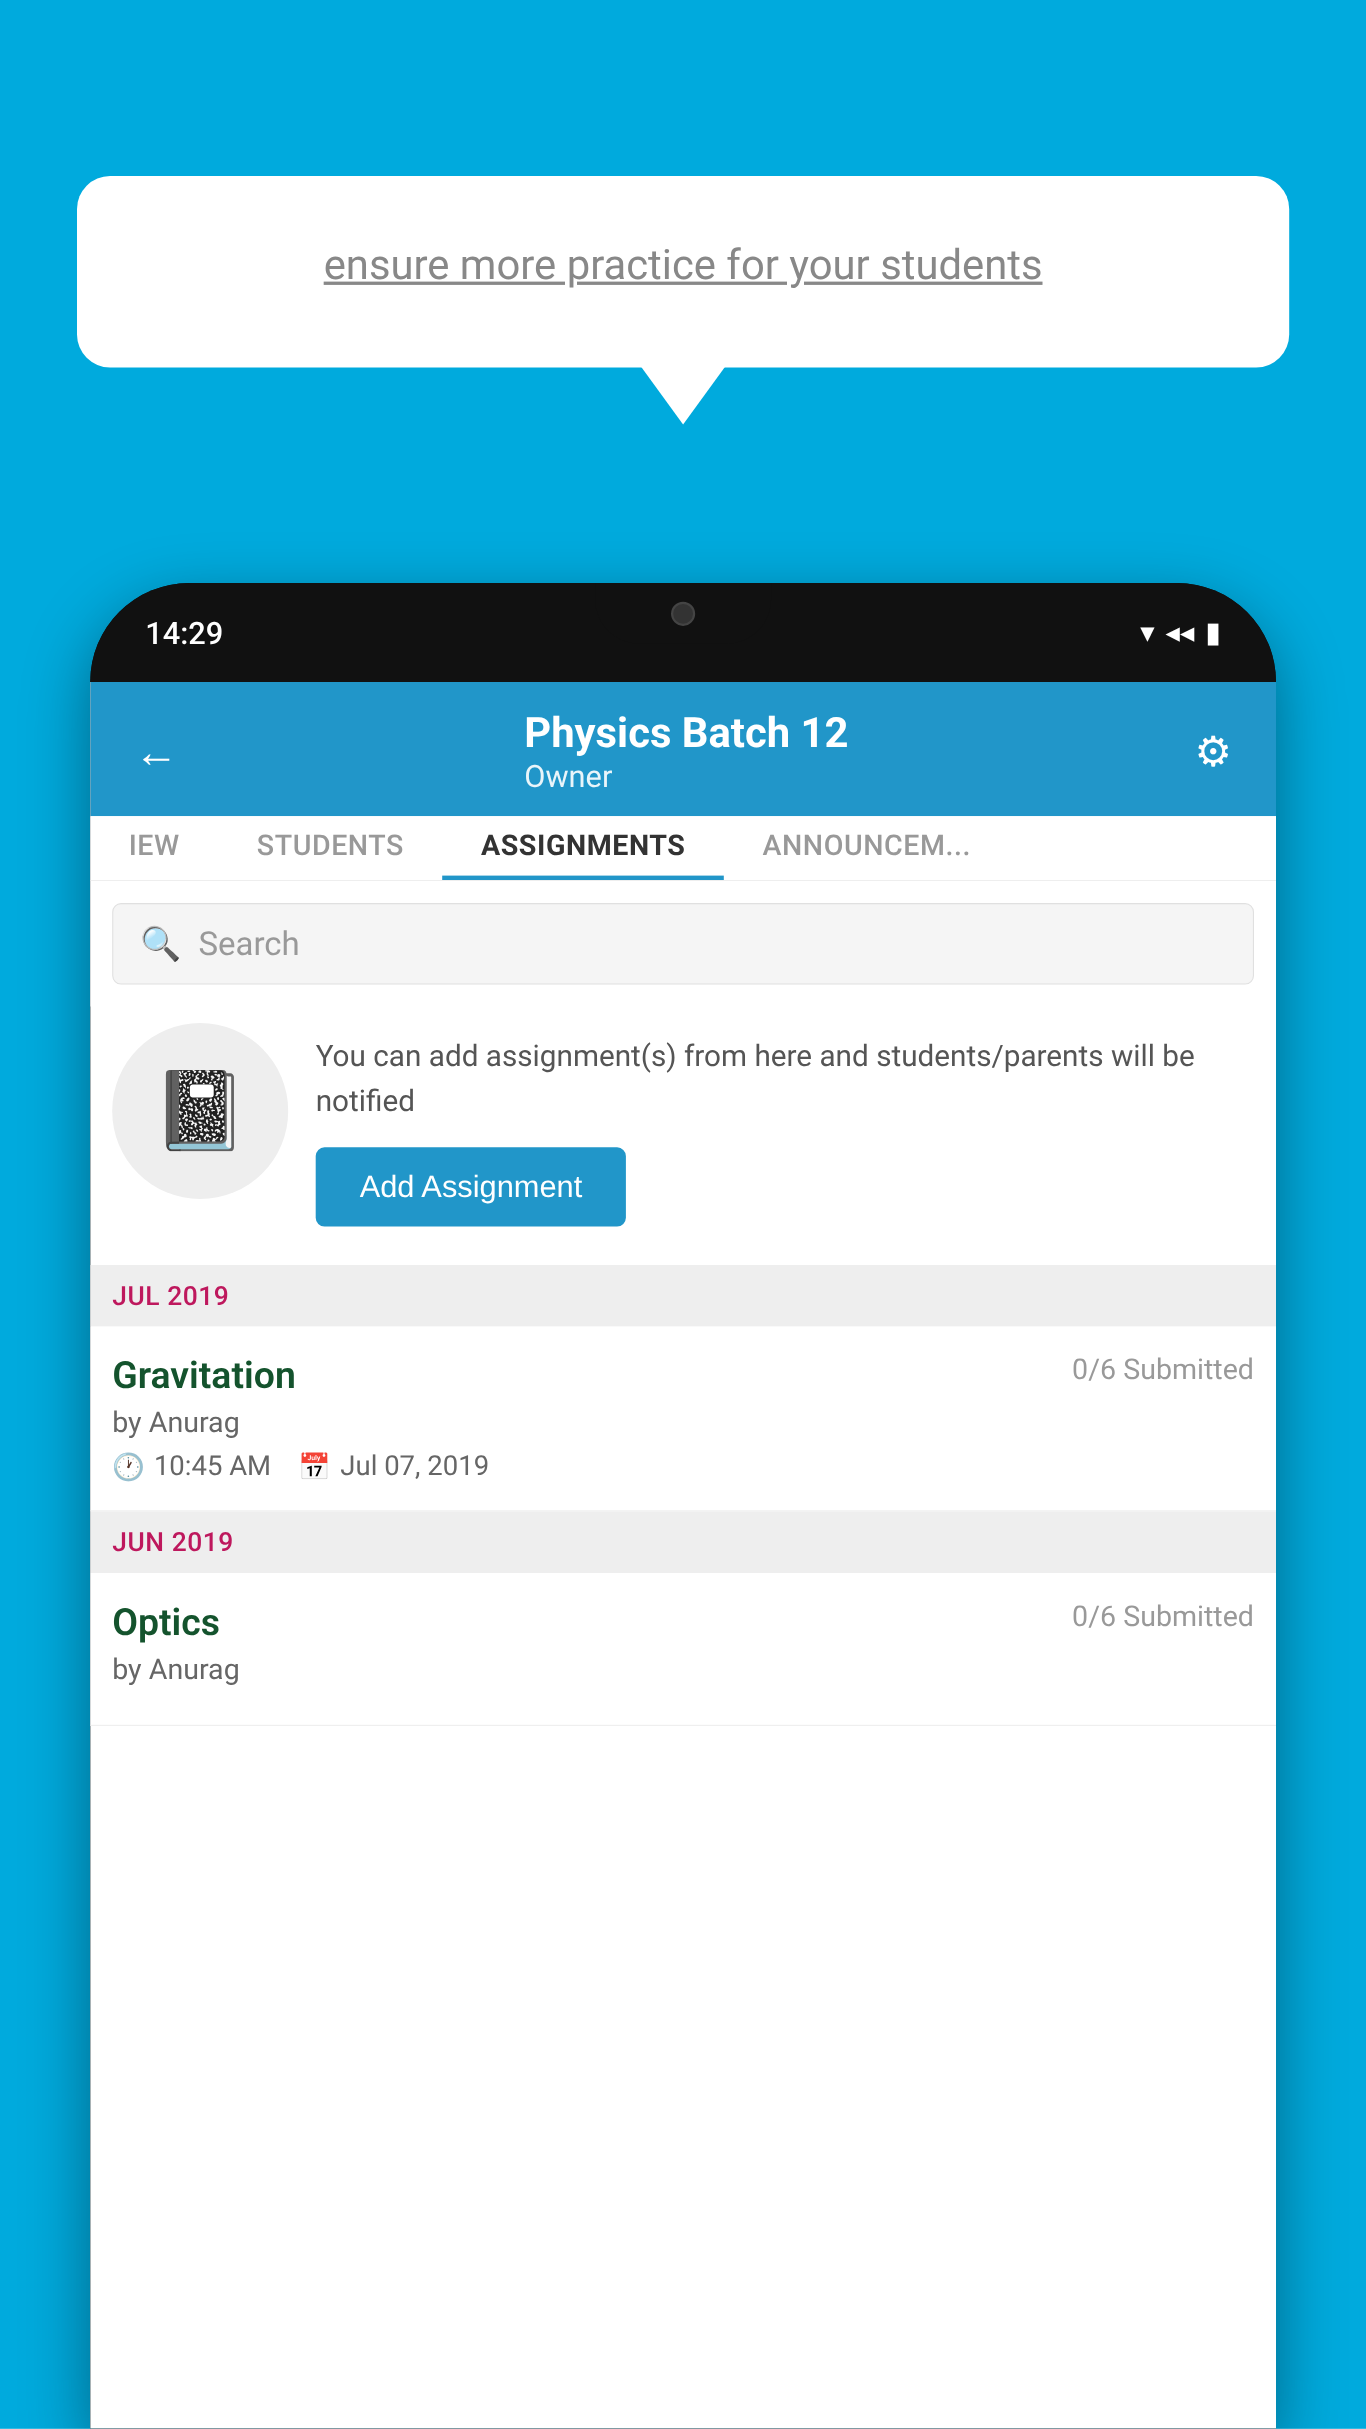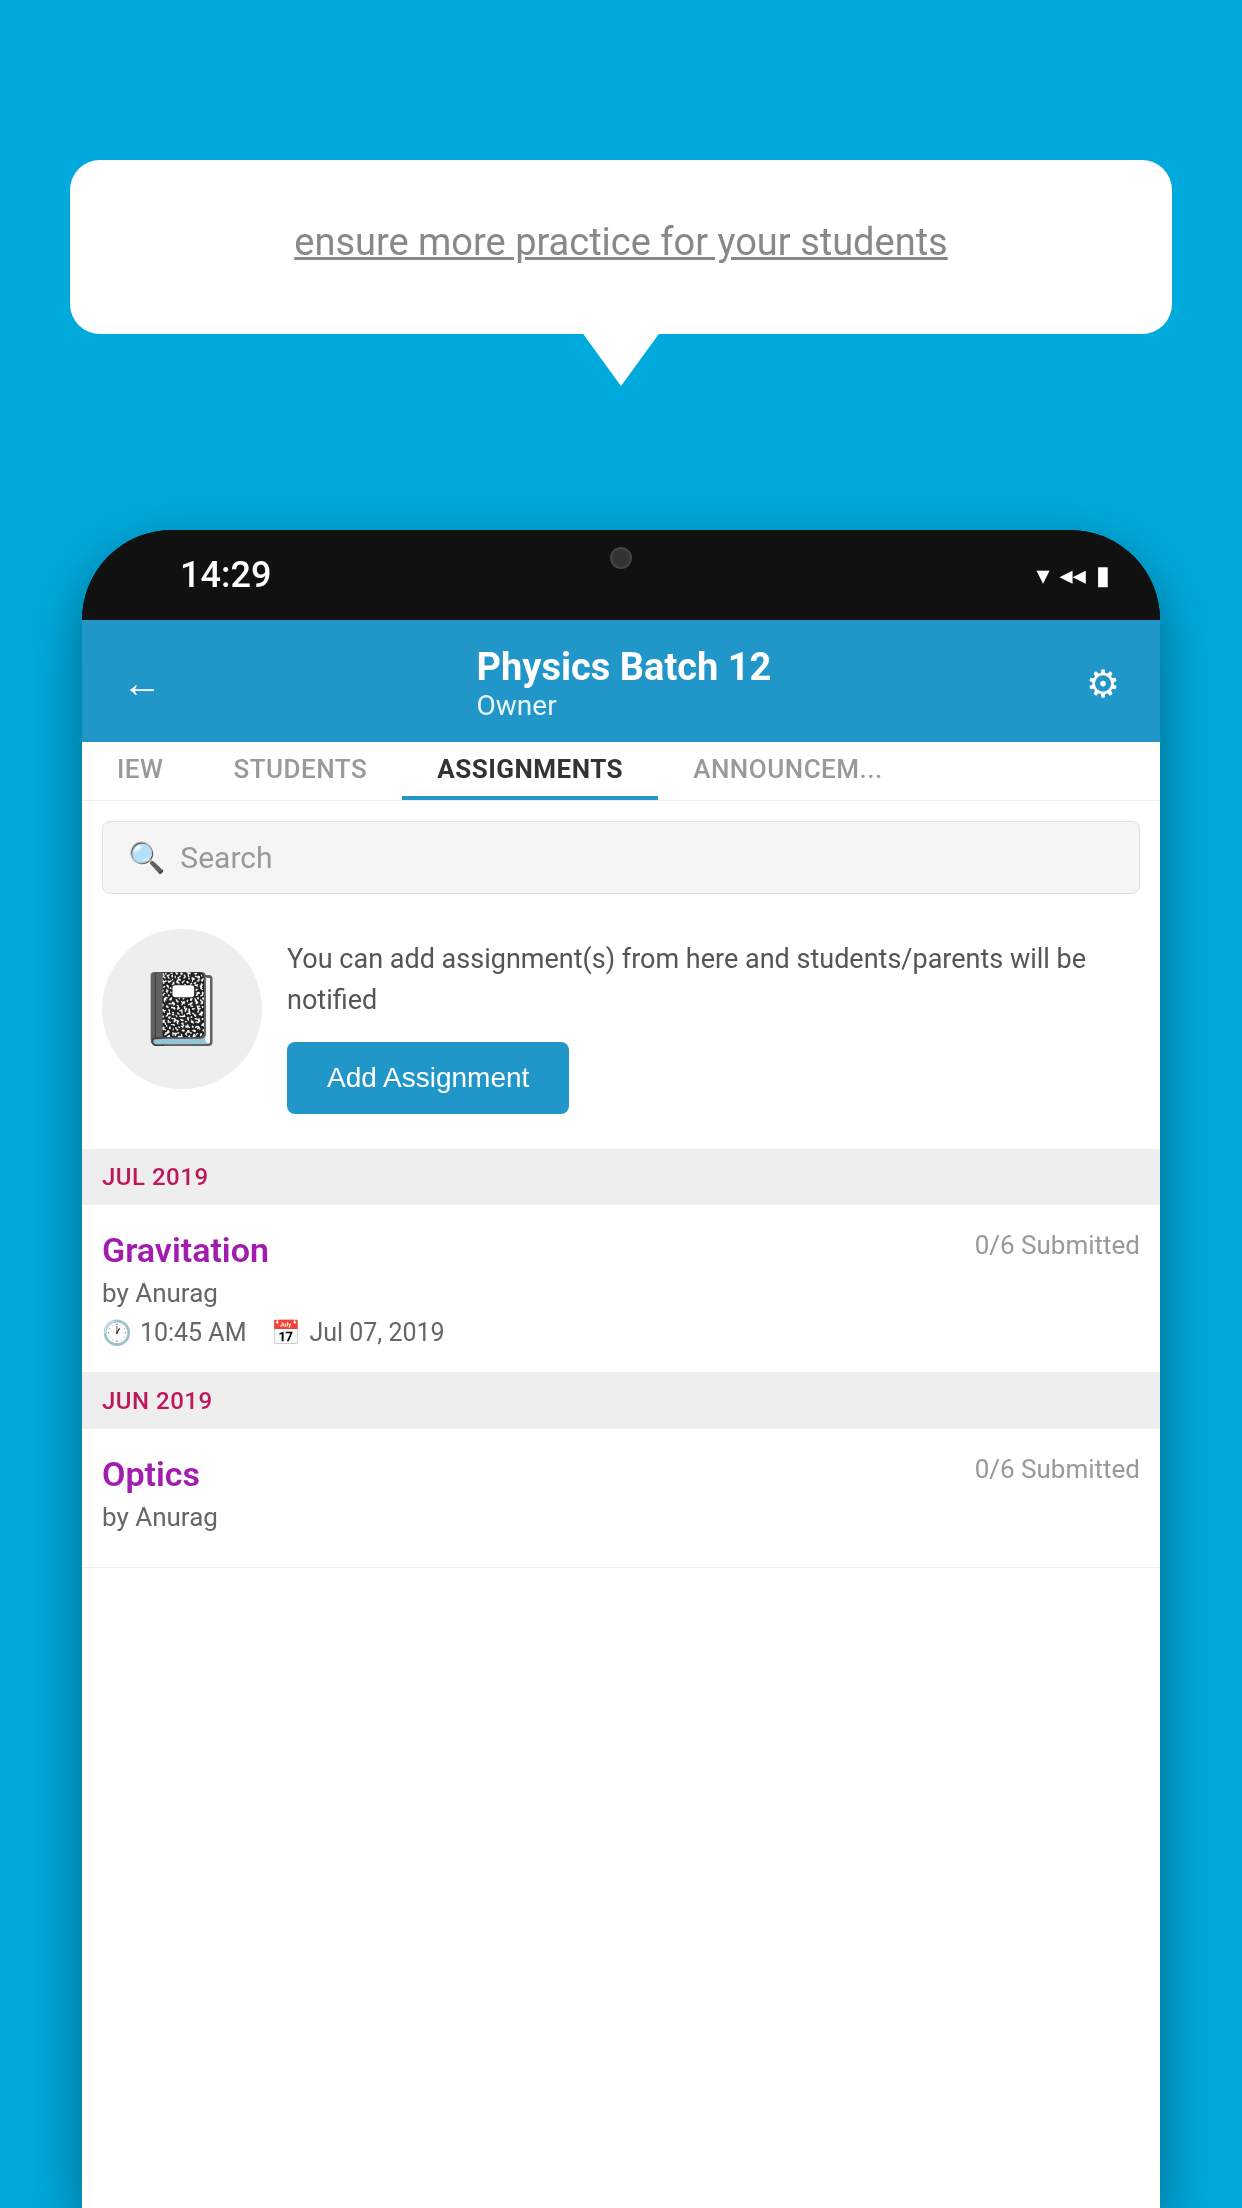--- a/index.html
+++ b/index.html
@@ -76,23 +76,22 @@
       height: 90px;
       position: relative;
       display: flex;
       align-items: center;
       justify-content: space-between;
       padding: 0 50px;
     }
 
     .phone-time {
       color: white;
-      font-size: 36px;
+      font-size: 28px;
       font-weight: 500;
-      margin-left: 48px;
     }
 
     .phone-notch {
       position: absolute;
       top: 0;
       left: 50%;
       transform: translateX(-50%);
       width: 160px;
       height: 55px;
       background: #111;
@@ -282,21 +281,21 @@
     .assignment-header {
       display: flex;
       justify-content: space-between;
       align-items: flex-start;
       margin-bottom: 8px;
     }
 
     .assignment-name {
       font-size: 34px;
       font-weight: 600;
-      color: #a21caf;
+      color: #14532d;
       text-align: center;
     }
 
     .assignment-submitted {
       font-size: 26px;
       color: #999;
     }
 
     .assignment-by {
       font-size: 26px;

